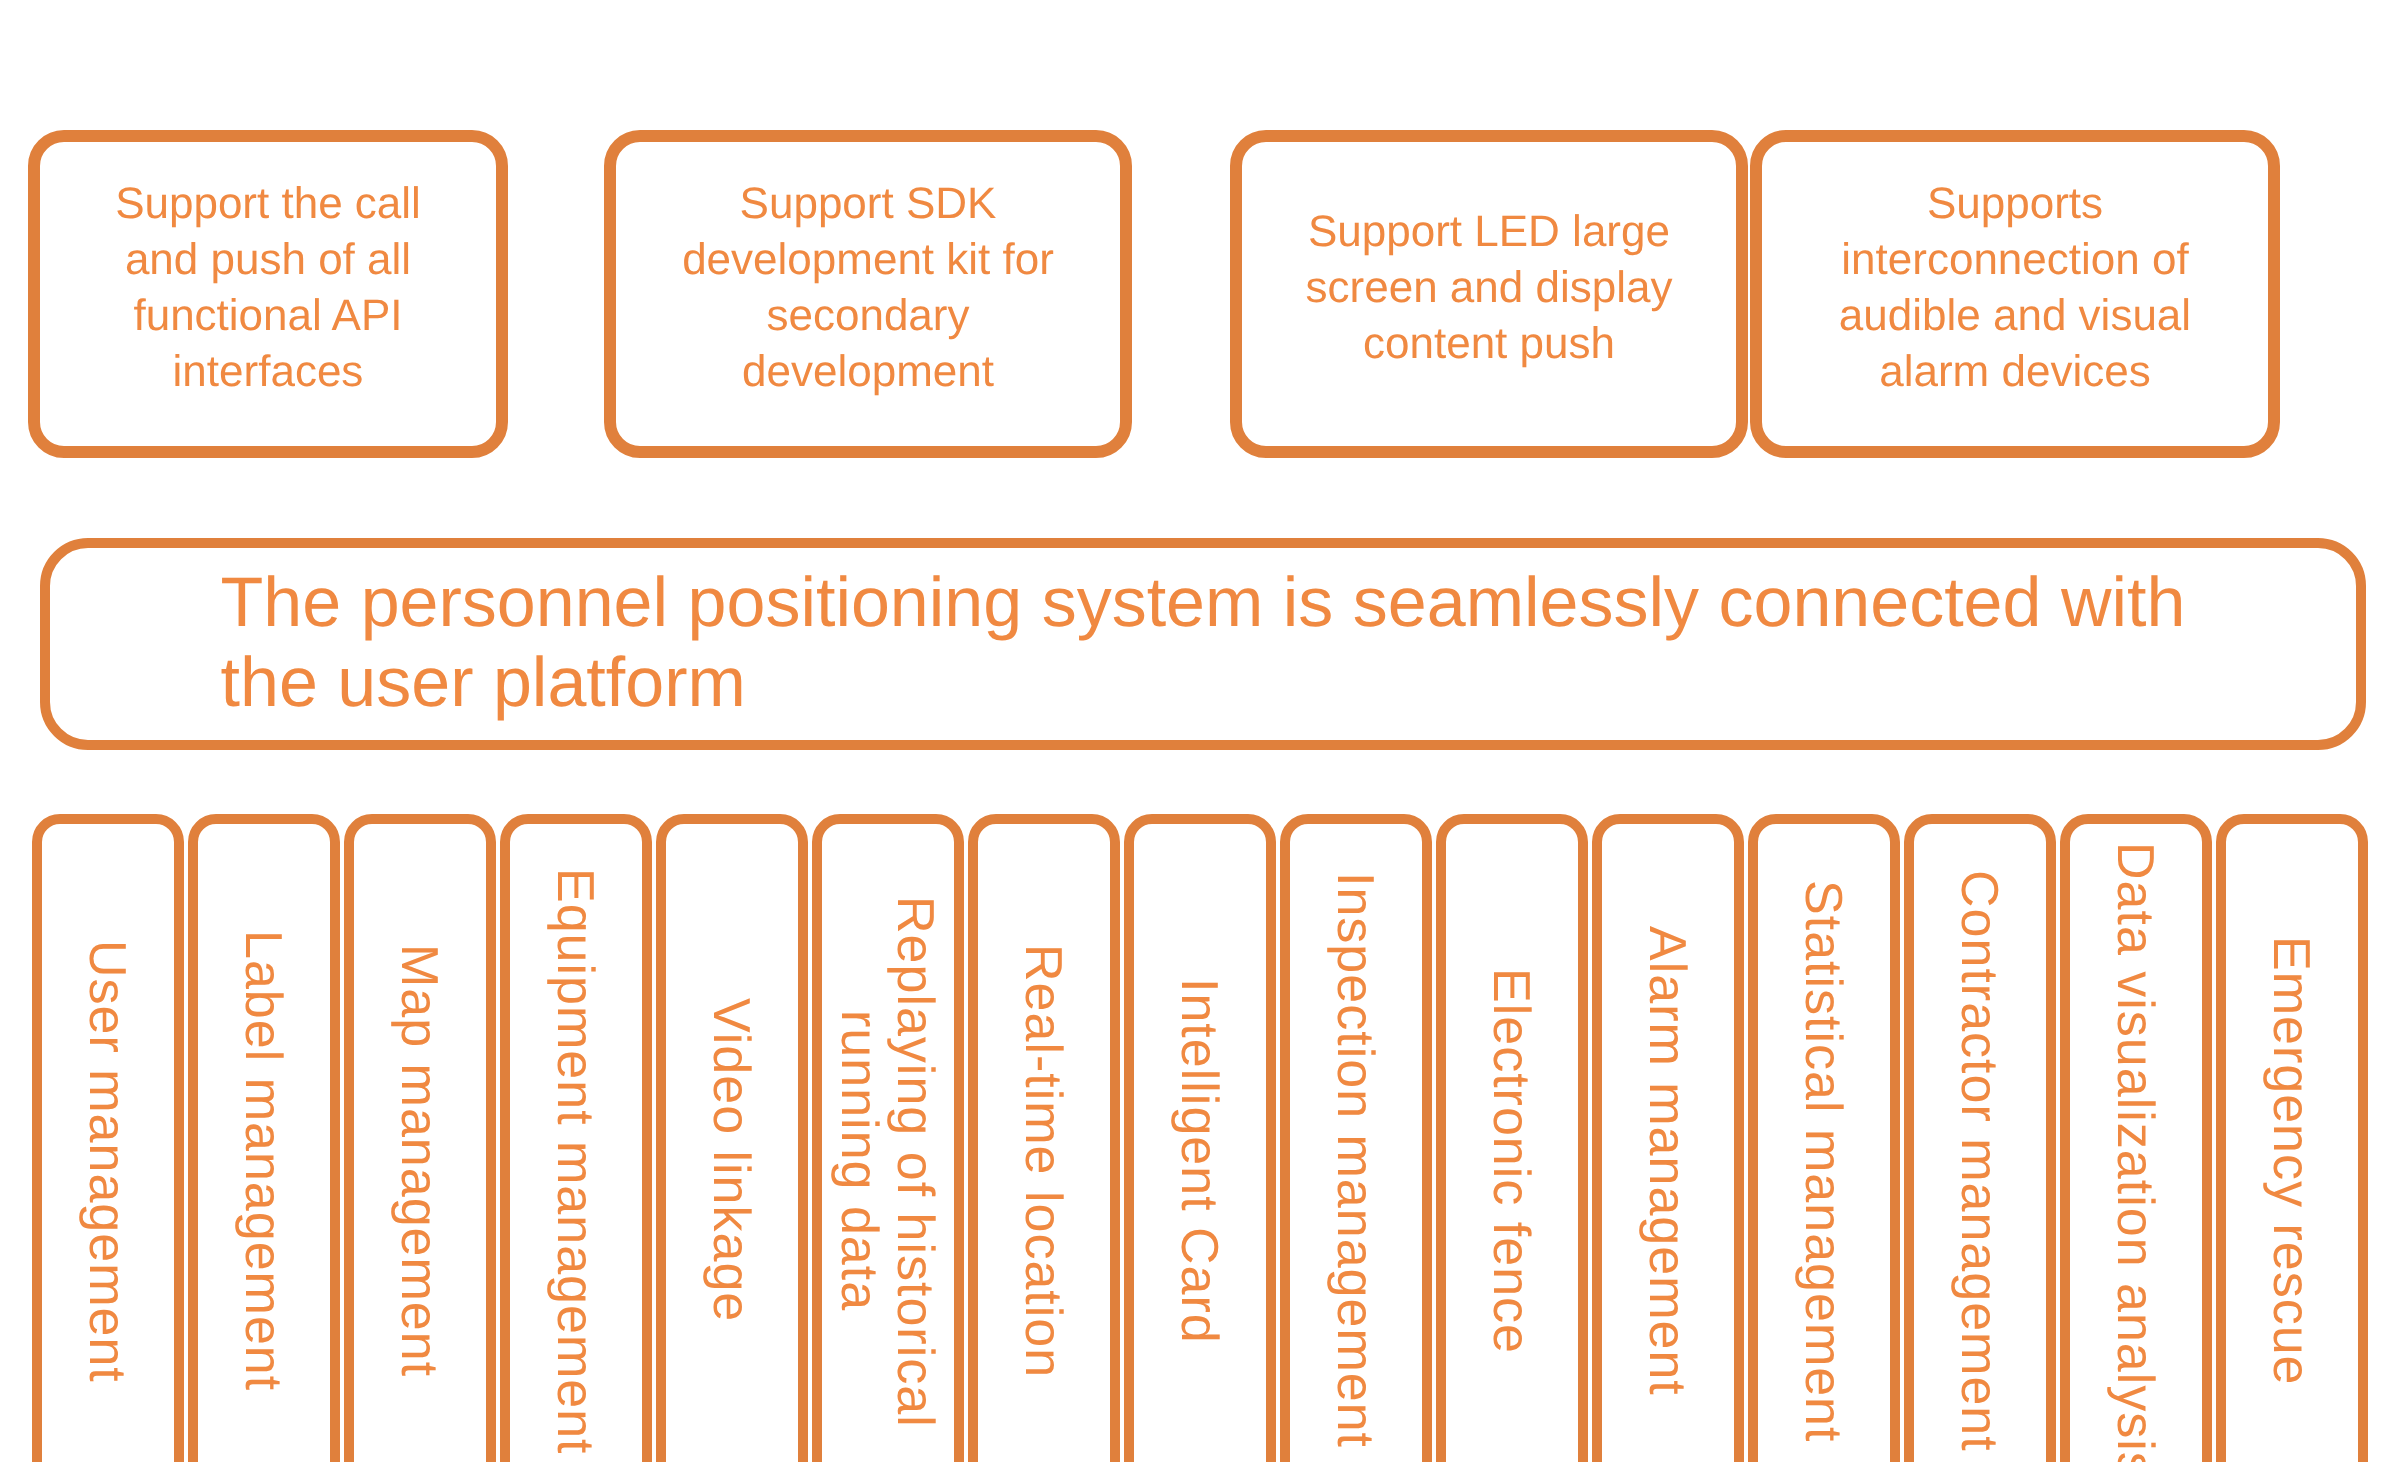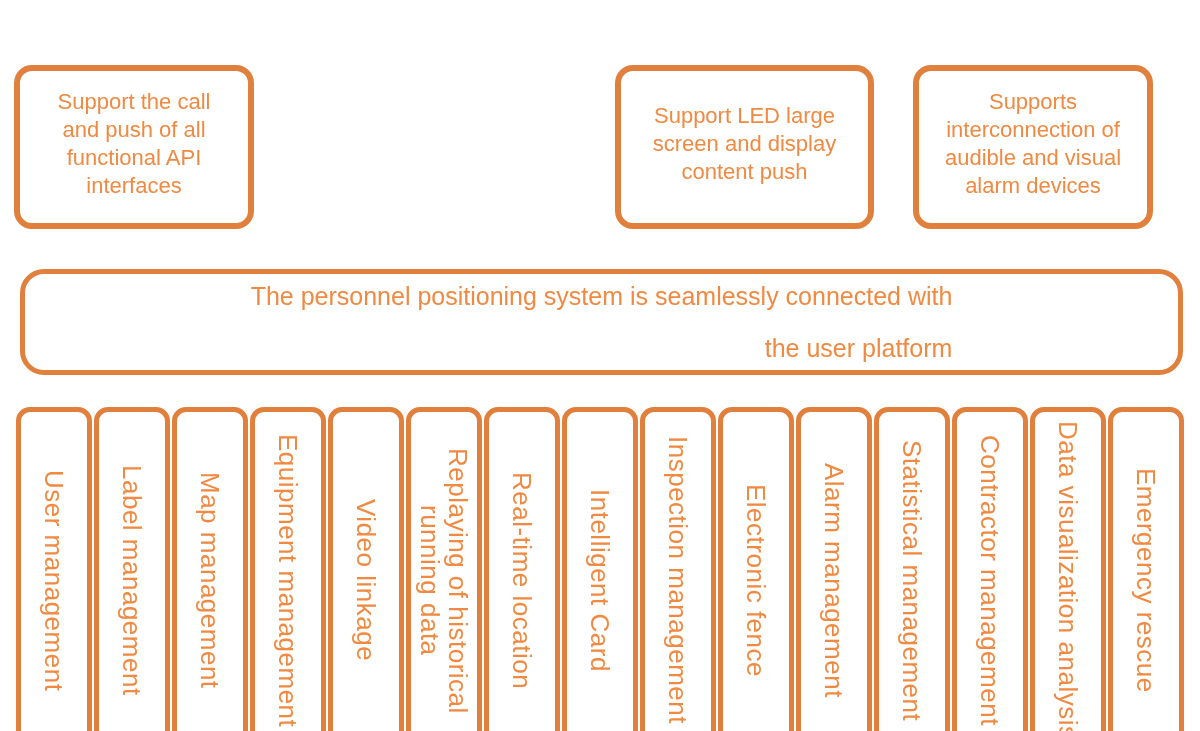--- a/index.html
+++ b/index.html
@@ -30,36 +30,36 @@
   }
   .top-box-text{
     color:var(--accent-text);
     font-size:22px;line-height:28px;
     white-space:pre-line;
     padding-bottom:6px;
   }
   .tb-0{left:14px;width:240px;}
   .tb-1{left:302px;width:264px;}
   .tb-2{left:615px;width:259px;}
-  .tb-3{left:913px;width:240px;}
+  .tb-3{left:875px;width:265px;}
   
   .banner{
     position:absolute;
     left:20px;top:230px;
     width:1163px;height:106px;
     border:5px solid var(--accent-border);
     border-radius:24px;
     box-sizing:border-box;
     background:var(--bg);
     display:flex;align-items:center;justify-content:center;
   }
   .banner-text{
     color:var(--accent-text);
-    font-size:25px;line-height:52px;
-    text-align:right;
+    font-size:35px;line-height:40px;
+    text-align:left;
     white-space:pre-line;
   }
   
   .module-row{
     position:absolute;
     left:16px;top:368px;
     width:1168px;height:347px;
     display:flex;
     justify-content:space-between;
     gap:2px;
@@ -93,20 +93,26 @@
 </head>
 <body>
 
 <div class="canvas">
 
   <div class="top-box tb-0">
     <span class="top-box-text">Support the call
 and push of all
 functional API
 interfaces</span>
+  </div>
+  <div class="top-box tb-1">
+    <span class="top-box-text">Support SDK
+development kit for
+secondary
+development</span>
   </div>
   <div class="top-box tb-2">
     <span class="top-box-text">Support LED large
 screen and display
 content push</span>
   </div>
   <div class="top-box tb-3">
     <span class="top-box-text">Supports
 interconnection of
 audible and visual

